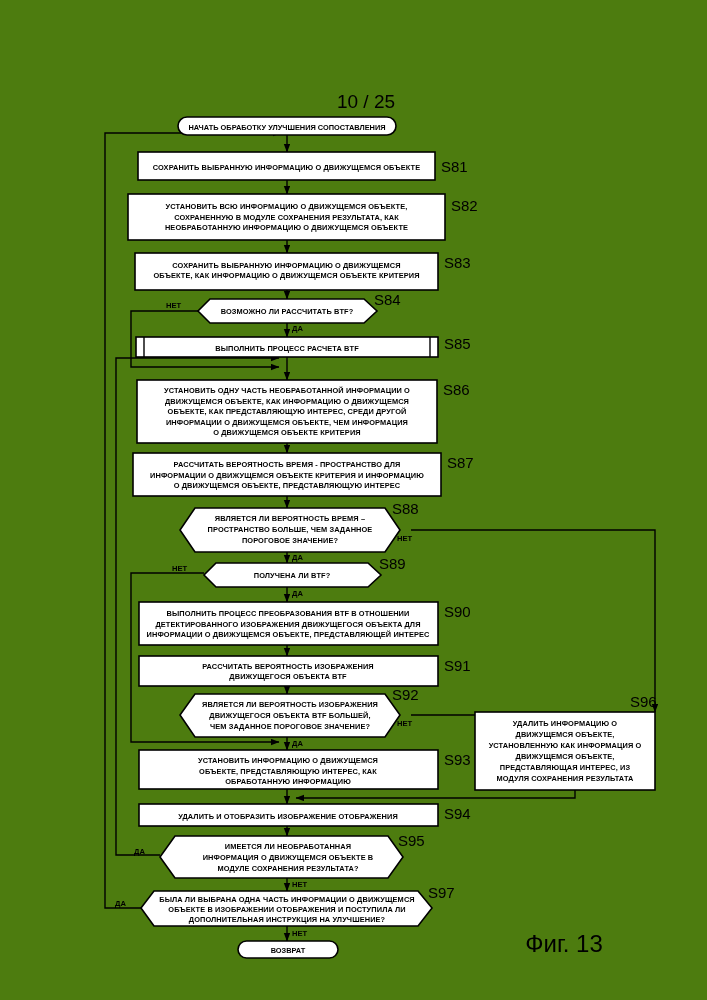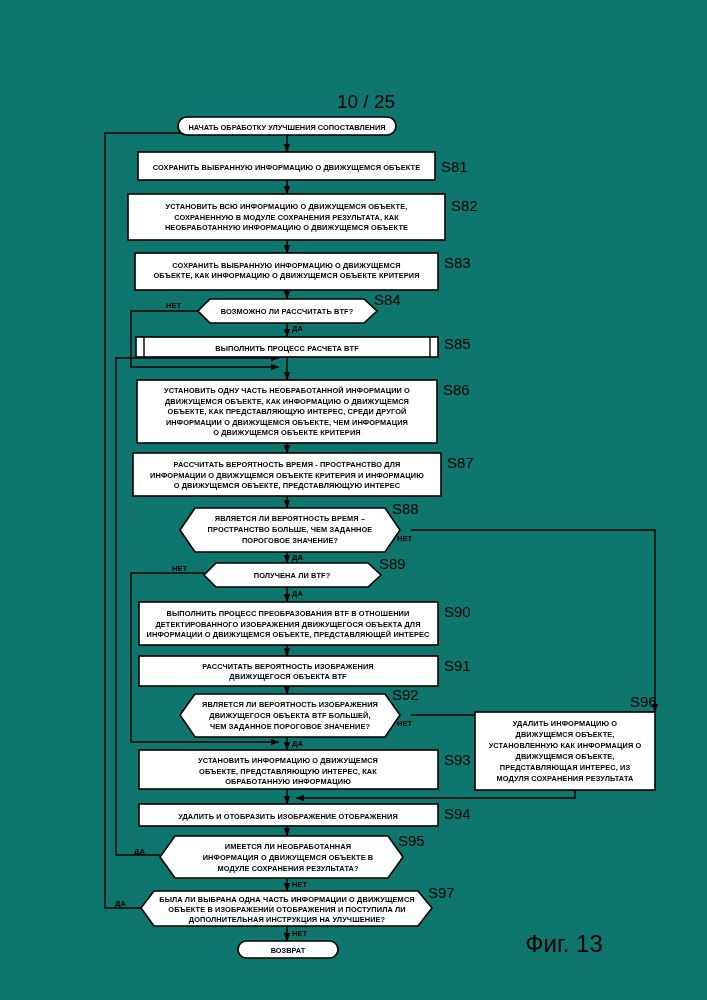--- a/index.html
+++ b/index.html
@@ -12,21 +12,21 @@
     width: 707px;
     height: 1000px;
     font-family: "Liberation Sans", sans-serif;
     color: #000000;
     overflow: hidden;
   }
   #page {
     position: relative;
     width: 707px;
     height: 1000px;
-    background: #0f766e;
+    background: #4d7c0f;
   }
   svg#flow {
     position: absolute;
     left: 0;
     top: 0;
     width: 707px;
     height: 1000px;
   }
   .shape {
     fill: #ffffff;

